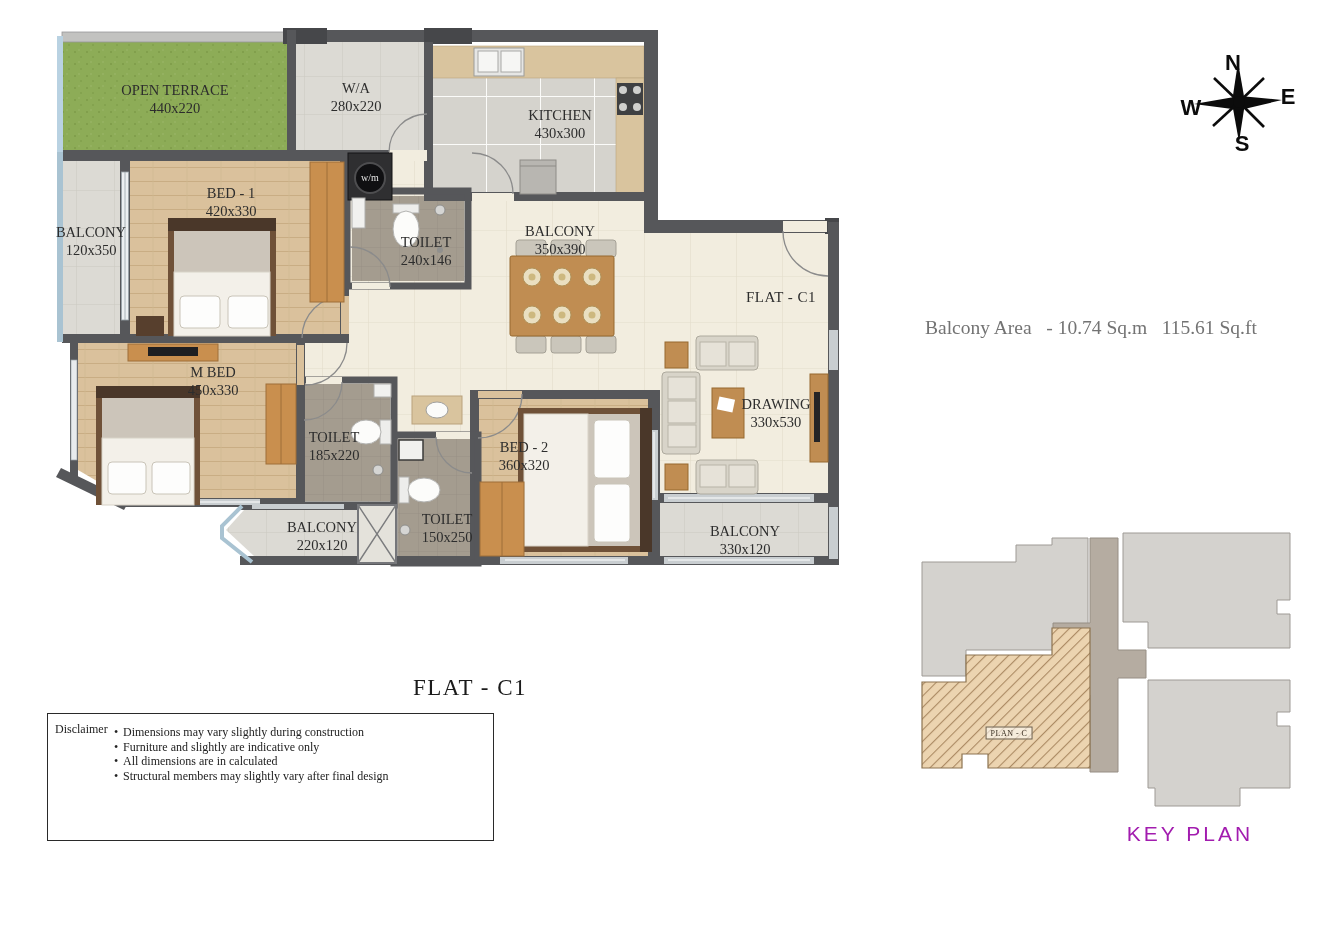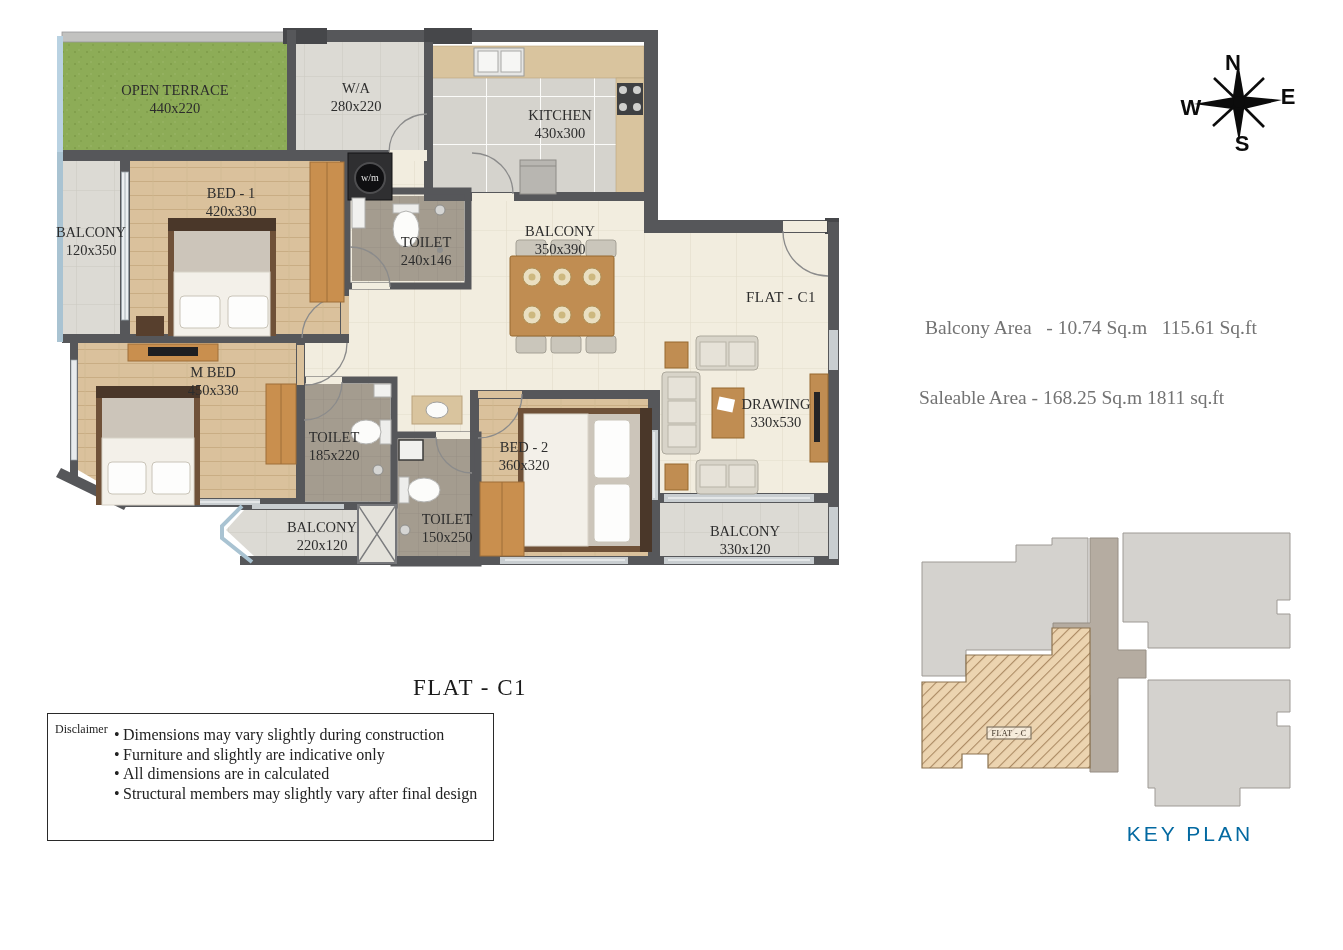--- a/index.html
+++ b/index.html
@@ -9,29 +9,29 @@
   .rlabel{position:absolute;transform:translate(-50%,-50%);text-align:center;
           color:#2d2d2d;font-size:14.5px;line-height:1.25;white-space:nowrap;z-index:5;}
   .rlabel .rname,.rlabel .rdims{display:block;}
   .flat-inplan{font-size:15px;letter-spacing:.5px;}
   .wm-label{position:absolute;transform:translate(-50%,-50%);color:#e6e6e6;font-size:10px;
             font-family:"Liberation Serif",serif;z-index:6;}
   .area-line{position:absolute;white-space:pre;font-size:19.5px;color:#737373;z-index:5;}
   .main-title{position:absolute;transform:translate(-50%,-50%);font-size:23px;color:#1b1b1b;
               letter-spacing:1.5px;white-space:nowrap;z-index:5;}
   .keyplan-title{position:absolute;transform:translate(-50%,-50%);
-                 font-family:"Liberation Sans",sans-serif;font-size:21px;color:#0369a1;
+                 font-family:"Liberation Sans",sans-serif;font-size:21px;color:#a21caf;
                  letter-spacing:3px;white-space:nowrap;z-index:5;}
   .comp{position:absolute;transform:translate(-50%,-50%);
         font-family:"Liberation Sans",sans-serif;font-weight:bold;font-size:22px;color:#0c0c0c;z-index:5;}
   .disclaimer-box{position:absolute;left:47px;top:713px;width:447px;height:128px;
                   border:1.5px solid #2a2a2a;background:#ffffff;z-index:5;box-sizing:border-box;}
   .disclaimer-title{position:absolute;left:7px;top:8px;font-size:12px;color:#222;text-align:right;}
   .disclaimer-list{position:absolute;left:66px;top:11px;width:376px;margin:0;padding:0;list-style:none;}
-  .disclaimer-list li{position:relative;padding-left:9px;font-size:16px;line-height:1.22;color:#222;}
+  .disclaimer-list li{position:relative;padding-left:9px;font-size:12px;line-height:1.22;color:#222;}
   .disclaimer-list li::before{content:"\2022";position:absolute;left:0;top:0;}
   .kp-flatlabel{position:absolute;transform:translate(-50%,-50%);border:1px solid #6b5b44;
                 background:rgba(255,255,255,.55);font-size:8px;letter-spacing:.5px;color:#3a2f22;
                 padding:1px 4px;z-index:6;white-space:nowrap;}
 </style>
 </head>
 <body>
 
 <div class="canvas">
 
@@ -375,30 +375,29 @@
 <div class="rlabel" style="left:745px;top:540px">
   <span class="rname">BALCONY</span>
   <span class="rdims">330x120</span>
 </div>
 
 <div class="rlabel flat-inplan" style="left:781px;top:297px">FLAT - C1</div>
 
 <div class="wm-label" style="left:370px;top:177px">w/m</div>
 
 <div class="area-line" style="left:925px;top:317px">Balcony Area   - 10.74 Sq.m   115.61 Sq.ft</div>
-<div class="area-line" style="left:919px;top:387px">Saleable Area - 168.25 Sq.m 1811 sq.ft</div>
 
 <div class="comp" style="left:1233px;top:63px">N</div>
 <div class="comp" style="left:1288px;top:97px">E</div>
 <div class="comp" style="left:1191px;top:108px">W</div>
 <div class="comp" style="left:1242px;top:144px">S</div>
 
 <div class="main-title" style="left:470px;top:688px">FLAT - C1</div>
 <div class="keyplan-title" style="left:1190px;top:834px">KEY PLAN</div>
-<div class="kp-flatlabel" style="left:1009px;top:733px">FLAT - C</div>
+<div class="kp-flatlabel" style="left:1009px;top:733px">PLAN - C</div>
 
 <div class="disclaimer-box">
   <span class="disclaimer-title">Disclaimer</span>
   <ul class="disclaimer-list">
     <li>Dimensions may vary slightly during construction</li>
     <li>Furniture and slightly are indicative only</li>
     <li>All dimensions are in calculated</li>
     <li>Structural members may slightly vary after final design</li>
   </ul>
 </div>

